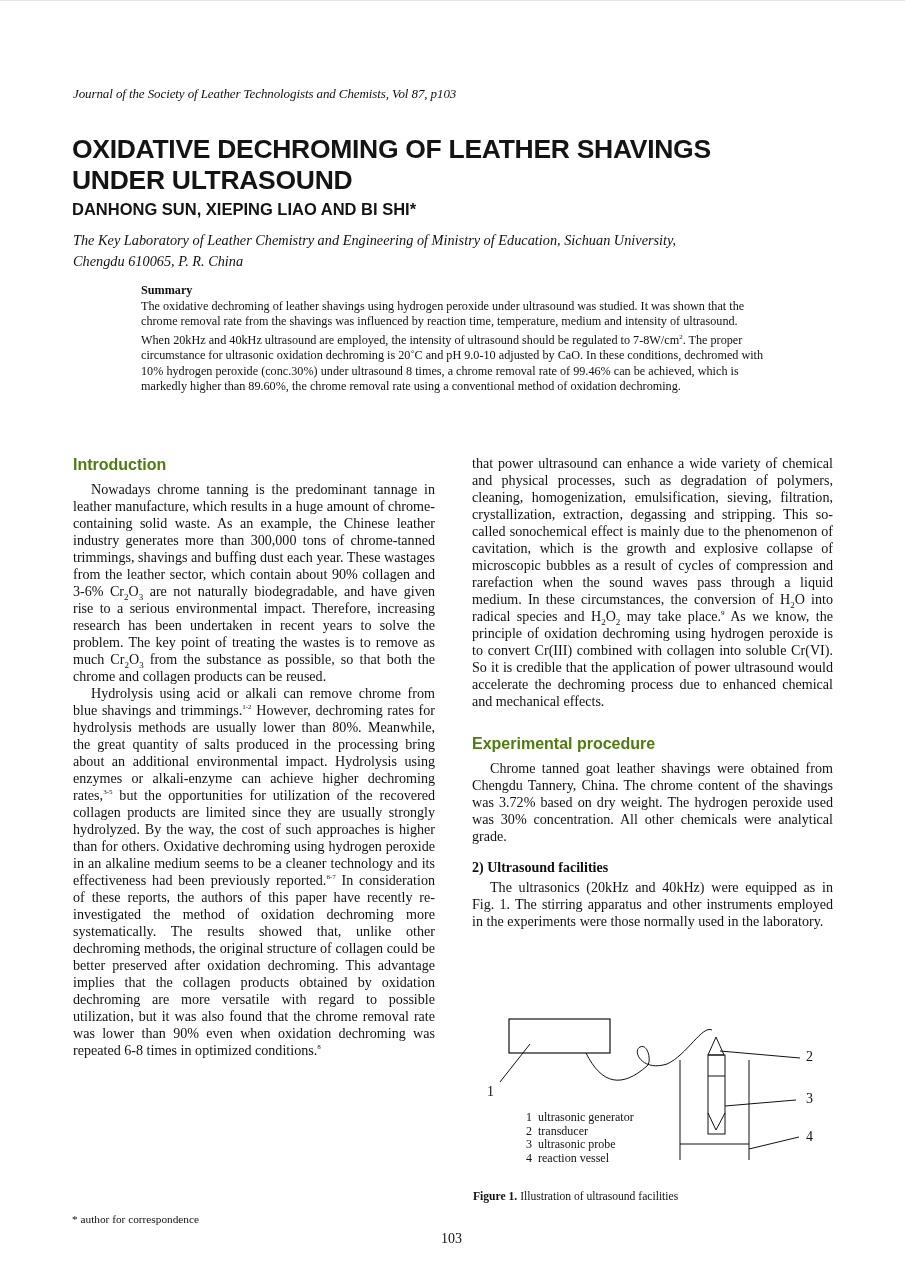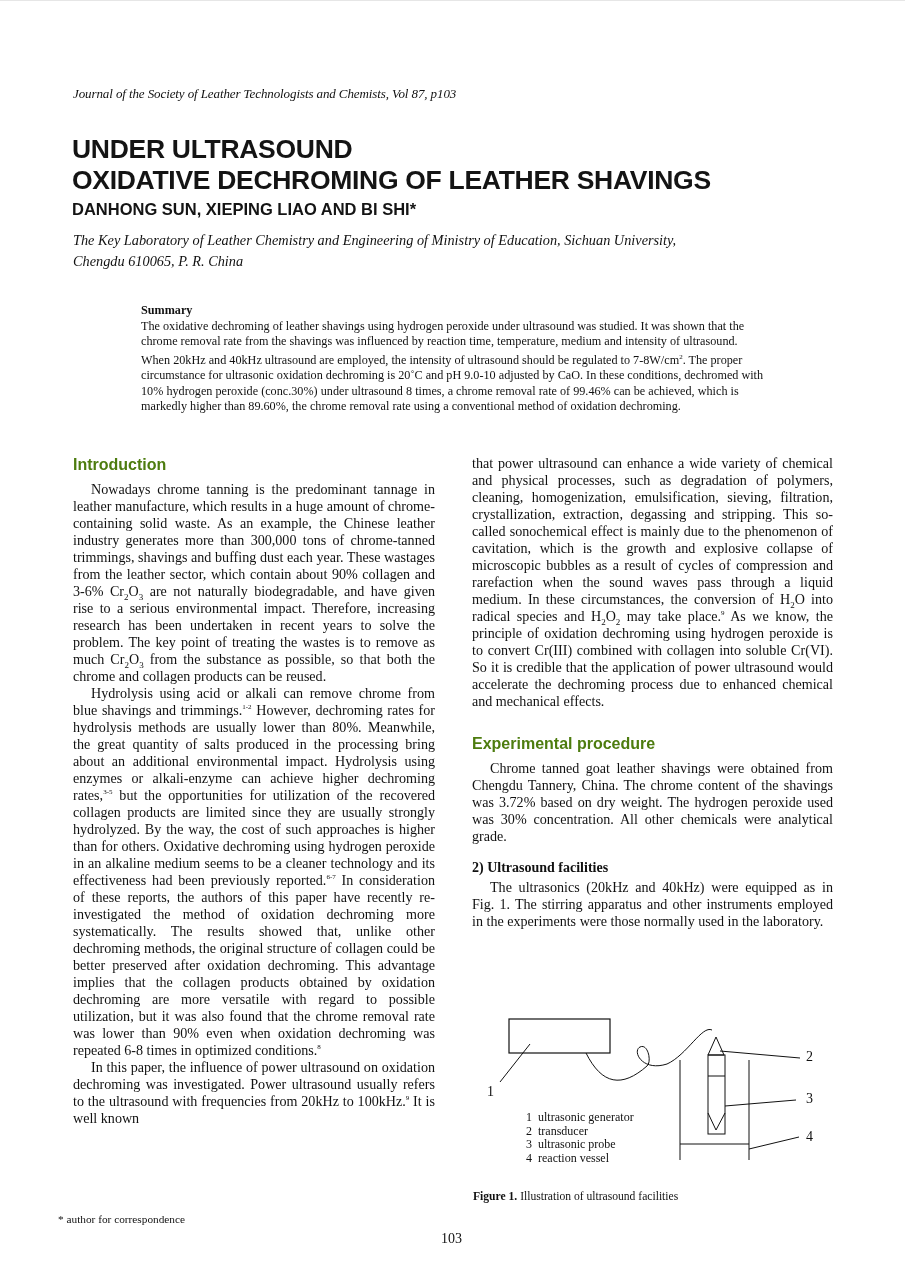--- a/index.html
+++ b/index.html
@@ -2,71 +2,70 @@
 <html><head>
 <meta charset="utf-8">
 <style>
   html, body { margin: 0; padding: 0; background: #ffffff; }
   body { width: 905px; height: 1282px; position: relative; overflow: hidden; color: #111; font-family: "Liberation Serif", serif; }
   .topline { position: absolute; left: 0; top: 0; width: 905px; height: 1px; background: #e6e6e6; }
   .journal { position: absolute; left: 73px; top: 86px; font-size: 13px; font-style: italic; letter-spacing: -0.1px; }
   .title { position: absolute; left: 72px; top: 134px; width: 760px; font-family: "Liberation Sans", sans-serif; font-weight: bold; font-size: 26.5px; line-height: 31px; letter-spacing: -0.3px; color: #141414; }
   .authors { position: absolute; left: 72px; top: 200px; font-family: "Liberation Sans", sans-serif; font-weight: bold; font-size: 16.5px; color: #141414; }
   .affil { position: absolute; left: 73px; top: 230px; width: 700px; font-style: italic; font-size: 14.3px; line-height: 21px; }
-  .summary { position: absolute; left: 141px; top: 303px; width: 625px; font-size: 12.2px; line-height: 15.5px; }
+  .summary { position: absolute; left: 141px; top: 283px; width: 625px; font-size: 12.2px; line-height: 15.5px; }
   .summary .head { font-weight: bold; display: block; }
   .summary sup { font-size: 7px; }
   .col { position: absolute; top: 455px; width: 362px; font-size: 14.1px; line-height: 17px; text-align: justify; }
   .col.left { left: 73px; }
   .col.right { left: 472px; width: 361px; }
   .col p { margin: 0; text-indent: 18px; }
   .col p.noindent { text-indent: 0; }
   .sec-head { font-family: "Liberation Sans", sans-serif; font-weight: bold; font-size: 16px; line-height: 20px; margin: 0 0 6px 0; color: #4d7c0f; }
   .sub-head { font-weight: bold; font-size: 14px; margin: 14px 0 3px 0; }
   .col sup { font-size: 7px; line-height: 0; }
   .col sub { font-size: 9px; line-height: 0; }
-  .footnote { position: absolute; left: 58px; top: 1213px; font-size: 11.3px; }
+  .footnote { position: absolute; left: 72px; top: 1213px; font-size: 11.3px; }
   .pagenum { position: absolute; left: 441px; top: 1231px; font-size: 14px; }
   .figure { position: absolute; left: 472px; top: 1010px; width: 370px; height: 180px; }
   .figure svg { position: absolute; left: 0; top: 0; }
   .fig-legend { position: absolute; left: 526px; top: 1111px; font-size: 12px; line-height: 13.6px; }
   .fig-legend div span.n { display: inline-block; width: 12px; }
   .fig-label { position: absolute; font-size: 14px; }
   .caption { position: absolute; left: 473px; top: 1190px; font-size: 11.6px; }
   .caption b { font-weight: bold; }
 </style>
 </head>
 <body>
 
 <div class="topline"></div>
 
 <div class="journal">Journal of the Society of Leather Technologists and Chemists, Vol 87, p103</div>
 
 <div class="title">
+  <div>OXIDATIVE DECHROMING OF LEATHER SHAVINGS</div>
   <div>UNDER ULTRASOUND</div>
-  <div>OXIDATIVE DECHROMING OF LEATHER SHAVINGS</div>
 </div>
 
 <div class="authors">DANHONG SUN, XIEPING LIAO AND BI SHI*</div>
 
 <div class="affil">
   <div>The Key Laboratory of Leather Chemistry and Engineering of Ministry of Education, Sichuan University,</div>
   <div>Chengdu 610065, P. R. China</div>
 </div>
 
 <div class="summary">
   <span class="head">Summary</span>
   <span><span>The oxidative dechroming of leather shavings using hydrogen peroxide under ultrasound was studied. It was shown that the chrome removal rate from the shavings was influenced by reaction time, temperature, medium and intensity of ultrasound. When 20kHz and 40kHz ultrasound are employed, the intensity of ultrasound should be regulated to 7-8W/cm</span><sup>2</sup><span>. The proper circumstance for ultrasonic oxidation dechroming is 20˚C and pH 9.0-10 adjusted by CaO. In these conditions, dechromed with 10% hydrogen peroxide (conc.30%) under ultrasound  8 times, a chrome removal rate of 99.46% can be achieved, which is markedly higher than 89.60%, the chrome removal rate using a conventional method of oxidation dechroming.</span></span>
 </div>
 
 <div class="col left">
   <div class="sec-head">Introduction</div>
   <p><span>Nowadays chrome tanning is the predominant tannage in leather manufacture, which results in a huge amount of chrome-containing solid waste. As an example, the Chinese leather industry generates more than 300,000 tons of chrome-tanned trimmings, shavings and buffing dust each year. These wastages from the leather sector, which contain about 90% collagen and 3-6% Cr</span><sub>2</sub><span>O</span><sub>3</sub><span> are not naturally biodegradable, and have given rise to a serious environmental impact. Therefore, increasing research has been undertaken in recent years to solve the problem. The key point of treating the wastes is to remove as much Cr</span><sub>2</sub><span>O</span><sub>3</sub><span> from the substance as possible, so that both the chrome and collagen products can be reused.</span></p>
   <p><span>Hydrolysis using acid or alkali can remove chrome from blue shavings and trimmings.</span><sup>1-2</sup><span> However, dechroming rates for hydrolysis methods are usually lower than 80%. Meanwhile, the great quantity of salts produced in the processing bring about an additional environmental impact. Hydrolysis using enzymes or alkali-enzyme can achieve higher dechroming rates,</span><sup>3-5</sup><span> but the opportunities for utilization of the recovered collagen products are limited since they are usually strongly hydrolyzed. By the way, the cost of such approaches is higher than for others. Oxidative dechroming using hydrogen peroxide in an alkaline medium seems to be a cleaner technology and its effectiveness had been previously reported.</span><sup>6-7</sup><span> In consideration of these reports, the authors of this paper have recently re-investigated the method of oxidation dechroming more systematically. The results showed that, unlike other dechroming methods, the original structure of collagen could be better preserved after oxidation dechroming. This advantage implies that the collagen products obtained by oxidation dechroming are more versatile with regard to possible utilization, but it was also found that the chrome removal rate was lower than 90% even when oxidation dechroming was repeated  6-8 times in optimized conditions.</span><sup>8</sup></p>
-  <p><span>In this paper, the influence of power ultrasound on oxidation dechroming was investigated. Power ultrasound usually refers to the ultrasound with frequencies from 20kHz to 100kHz.</span><sup>9</sup><span> It is well known</span></p>
 </div>
 
 <div class="col right">
   <p class="noindent"><span>that power ultrasound can enhance a wide variety of chemical  and physical processes, such as degradation of polymers, cleaning, homogenization, emulsification, sieving, filtration, crystallization, extraction, degassing and stripping. This so-called sonochemical effect is mainly due to the phenomenon of cavitation, which is the growth and explosive collapse of microscopic bubbles as a result of cycles of compression and rarefaction when the sound waves pass through a liquid medium. In these circumstances, the conversion of H</span><sub>2</sub><span>O into radical species and H</span><sub>2</sub><span>O</span><sub>2</sub><span> may take place.</span><sup>9</sup><span> As we know, the principle of oxidation dechroming using hydrogen peroxide is to convert Cr(III) combined with collagen into soluble Cr(VI). So it is credible that the application of power ultrasound would accelerate the dechroming process due to enhanced chemical and mechanical effects.</span></p>
 
   <div class="sec-head" style="margin-top:24px;">Experimental procedure</div>
   <p>Chrome tanned goat leather shavings were obtained from Chengdu Tannery, China. The chrome content of the shavings was 3.72% based on dry weight. The hydrogen peroxide used was 30% concentration. All other chemicals were analytical grade.</p>
   <div class="sub-head">2) Ultrasound facilities</div>
   <p>The ultrasonics (20kHz and 40kHz) were equipped as in Fig. 1. The stirring apparatus and other instruments employed in the experiments were those normally used in the laboratory.</p>
 </div>

